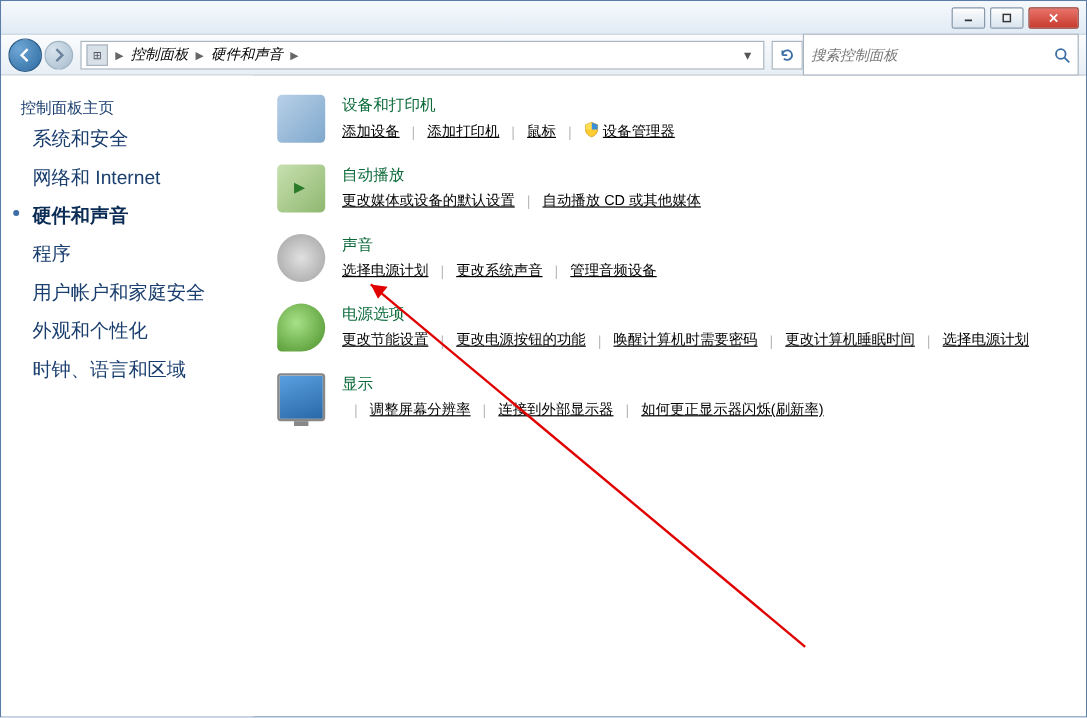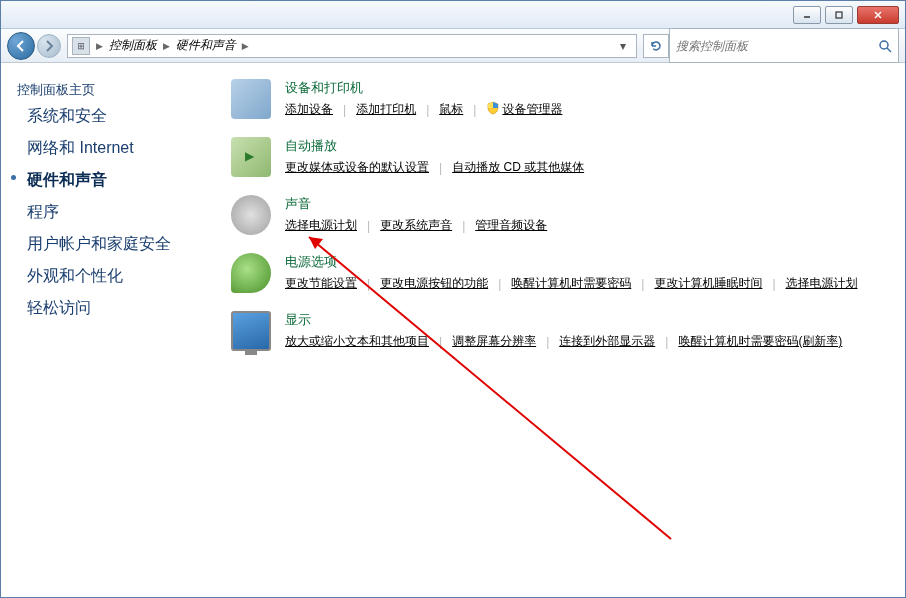--- a/index.html
+++ b/index.html
@@ -121,21 +121,21 @@
   <div class="content">
     <div class="sidebar">
       <div class="side-title">控制面板主页</div>
       <div id="sidebar-items">
           <a class="side-link">系统和安全</a>
           <a class="side-link">网络和 Internet</a>
           <a class="side-link active">硬件和声音</a>
           <a class="side-link">程序</a>
           <a class="side-link">用户帐户和家庭安全</a>
           <a class="side-link">外观和个性化</a>
-          <a class="side-link">轻松访问</a>
+          <a class="side-link">时钟、语言和区域</a>
         </div>
     </div>
     <div class="main">
       <div id="categories">
           <div class="category">
             <div class="cat-icon ico-devices"></div>
             <div class="cat-body">
               <div class="cat-title">设备和打印机</div>
               <div class="cat-links">
                 <a class="cat-link"><span>添加设备</span></a>
@@ -191,27 +191,26 @@
                 <span class="link-sep">|</span>
                 <a class="cat-link"><span>选择电源计划</span></a>
               </div>
             </div>
           </div>
           <div class="category">
             <div class="cat-icon ico-display"></div>
             <div class="cat-body">
               <div class="cat-title">显示</div>
               <div class="cat-links">
-                <a class="cat-link"><span>放大或缩小文本和其他项目</span></a>
                 <span class="link-sep">|</span>
                 <a class="cat-link"><span>调整屏幕分辨率</span></a>
                 <span class="link-sep">|</span>
                 <a class="cat-link"><span>连接到外部显示器</span></a>
                 <span class="link-sep">|</span>
-                <a class="cat-link"><span>唤醒计算机时需要密码(刷新率)</span></a>
+                <a class="cat-link"><span>如何更正显示器闪烁(刷新率)</span></a>
               </div>
             </div>
           </div>
         </div>
       <div class="arrow-annotation">
         <svg viewBox="0 0 380 320">
           <line x1="8" y1="8" x2="370" y2="310" stroke="#e00000" stroke-width="2"></line>
           <polygon points="8,8 22,10 14,20" fill="#e00000"></polygon>
         </svg>
       </div>

